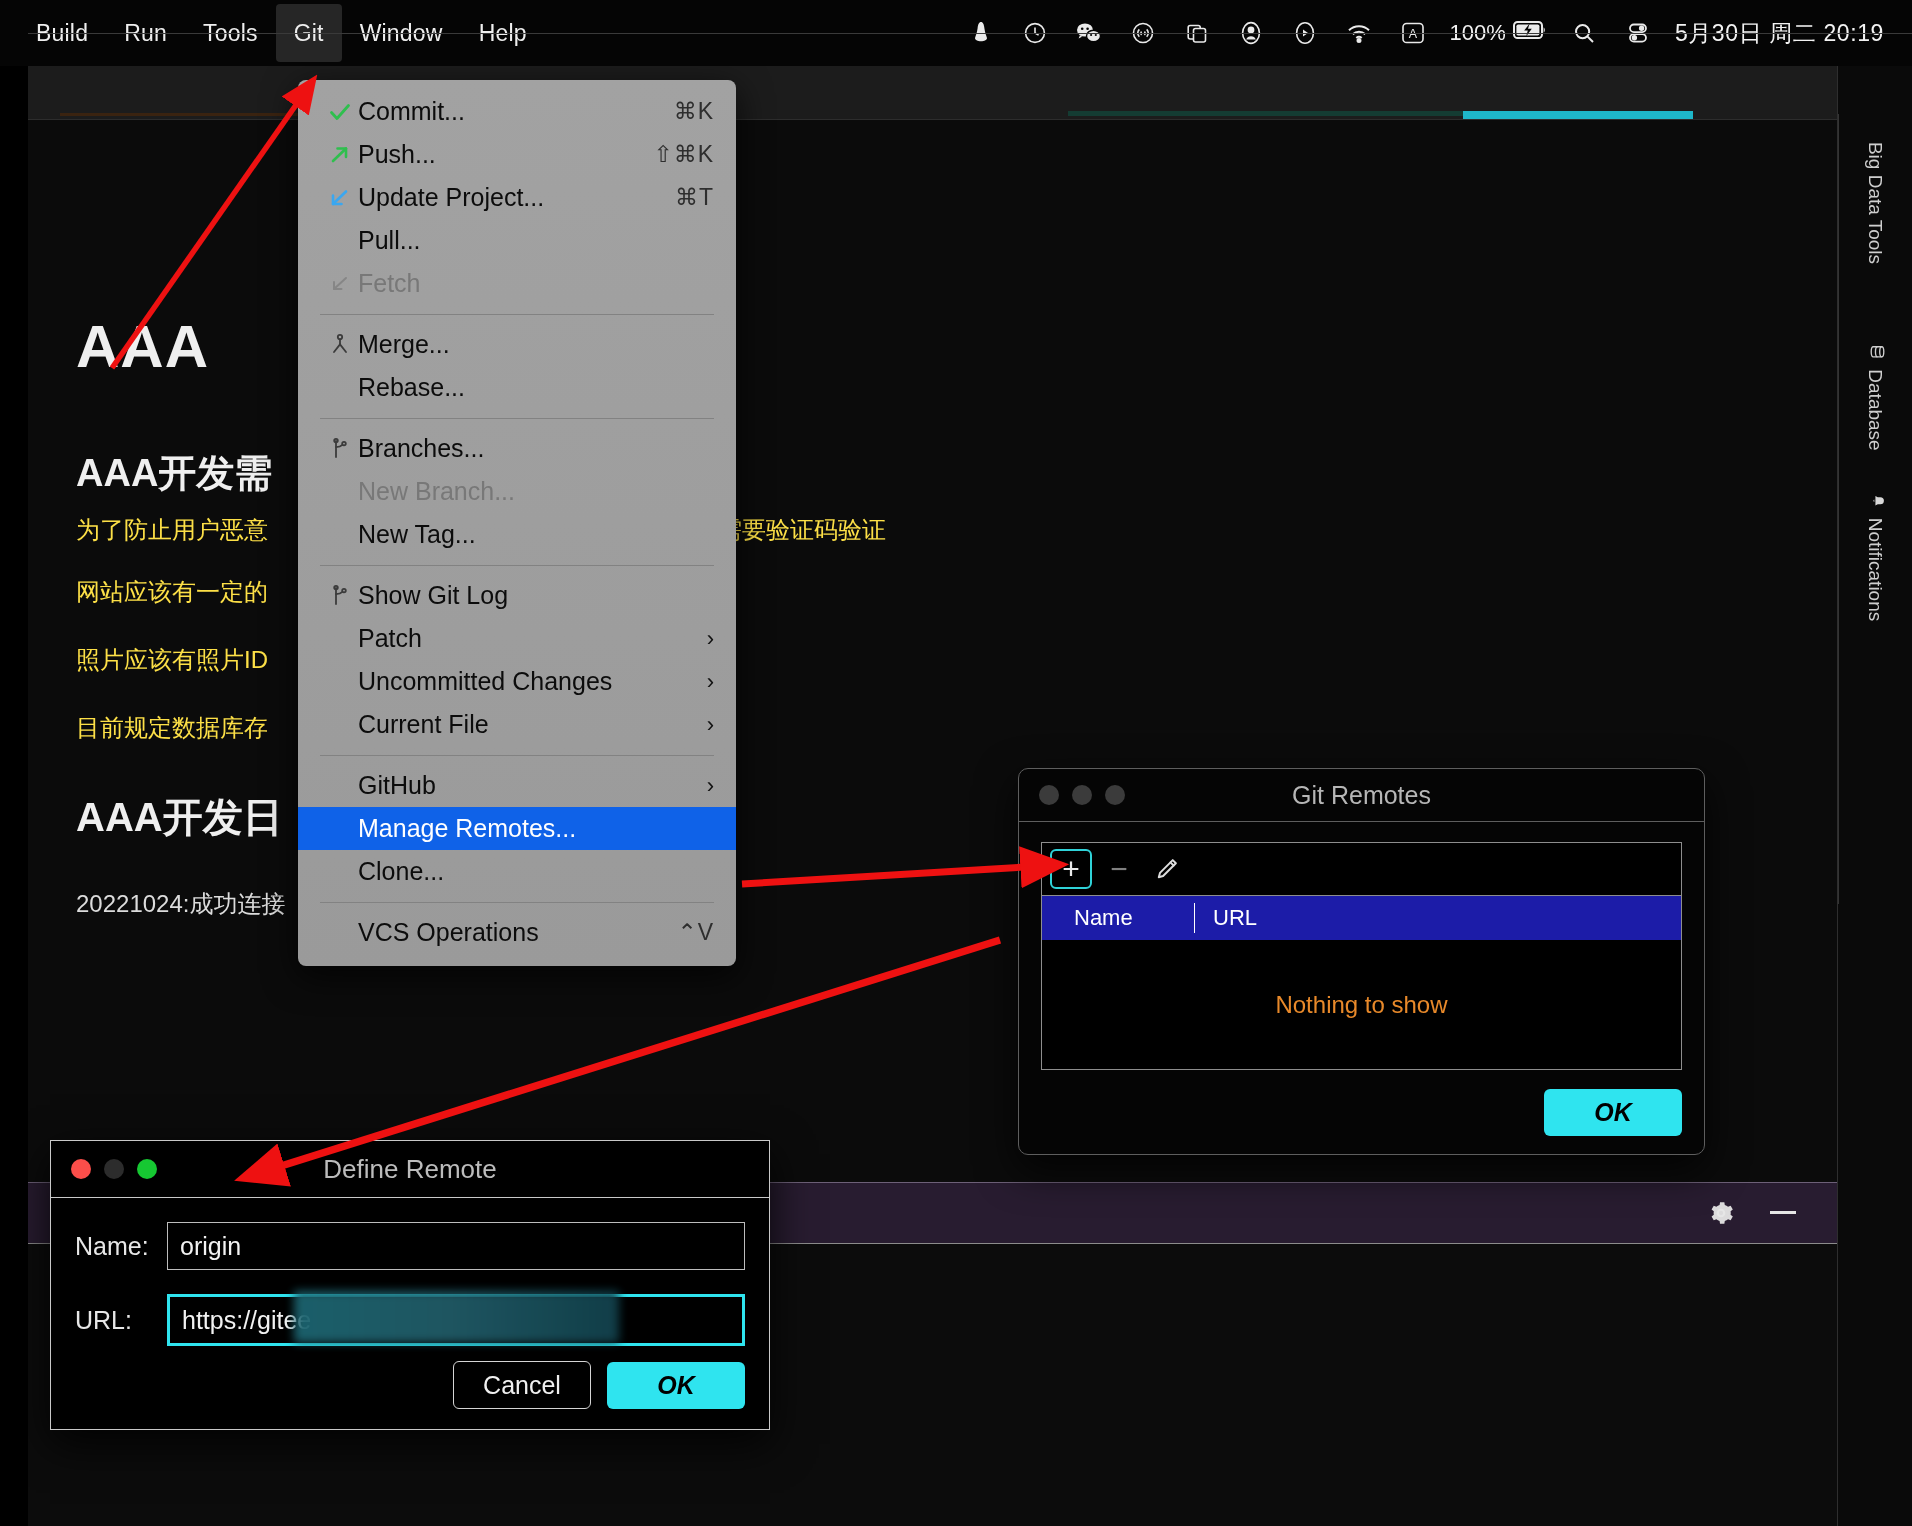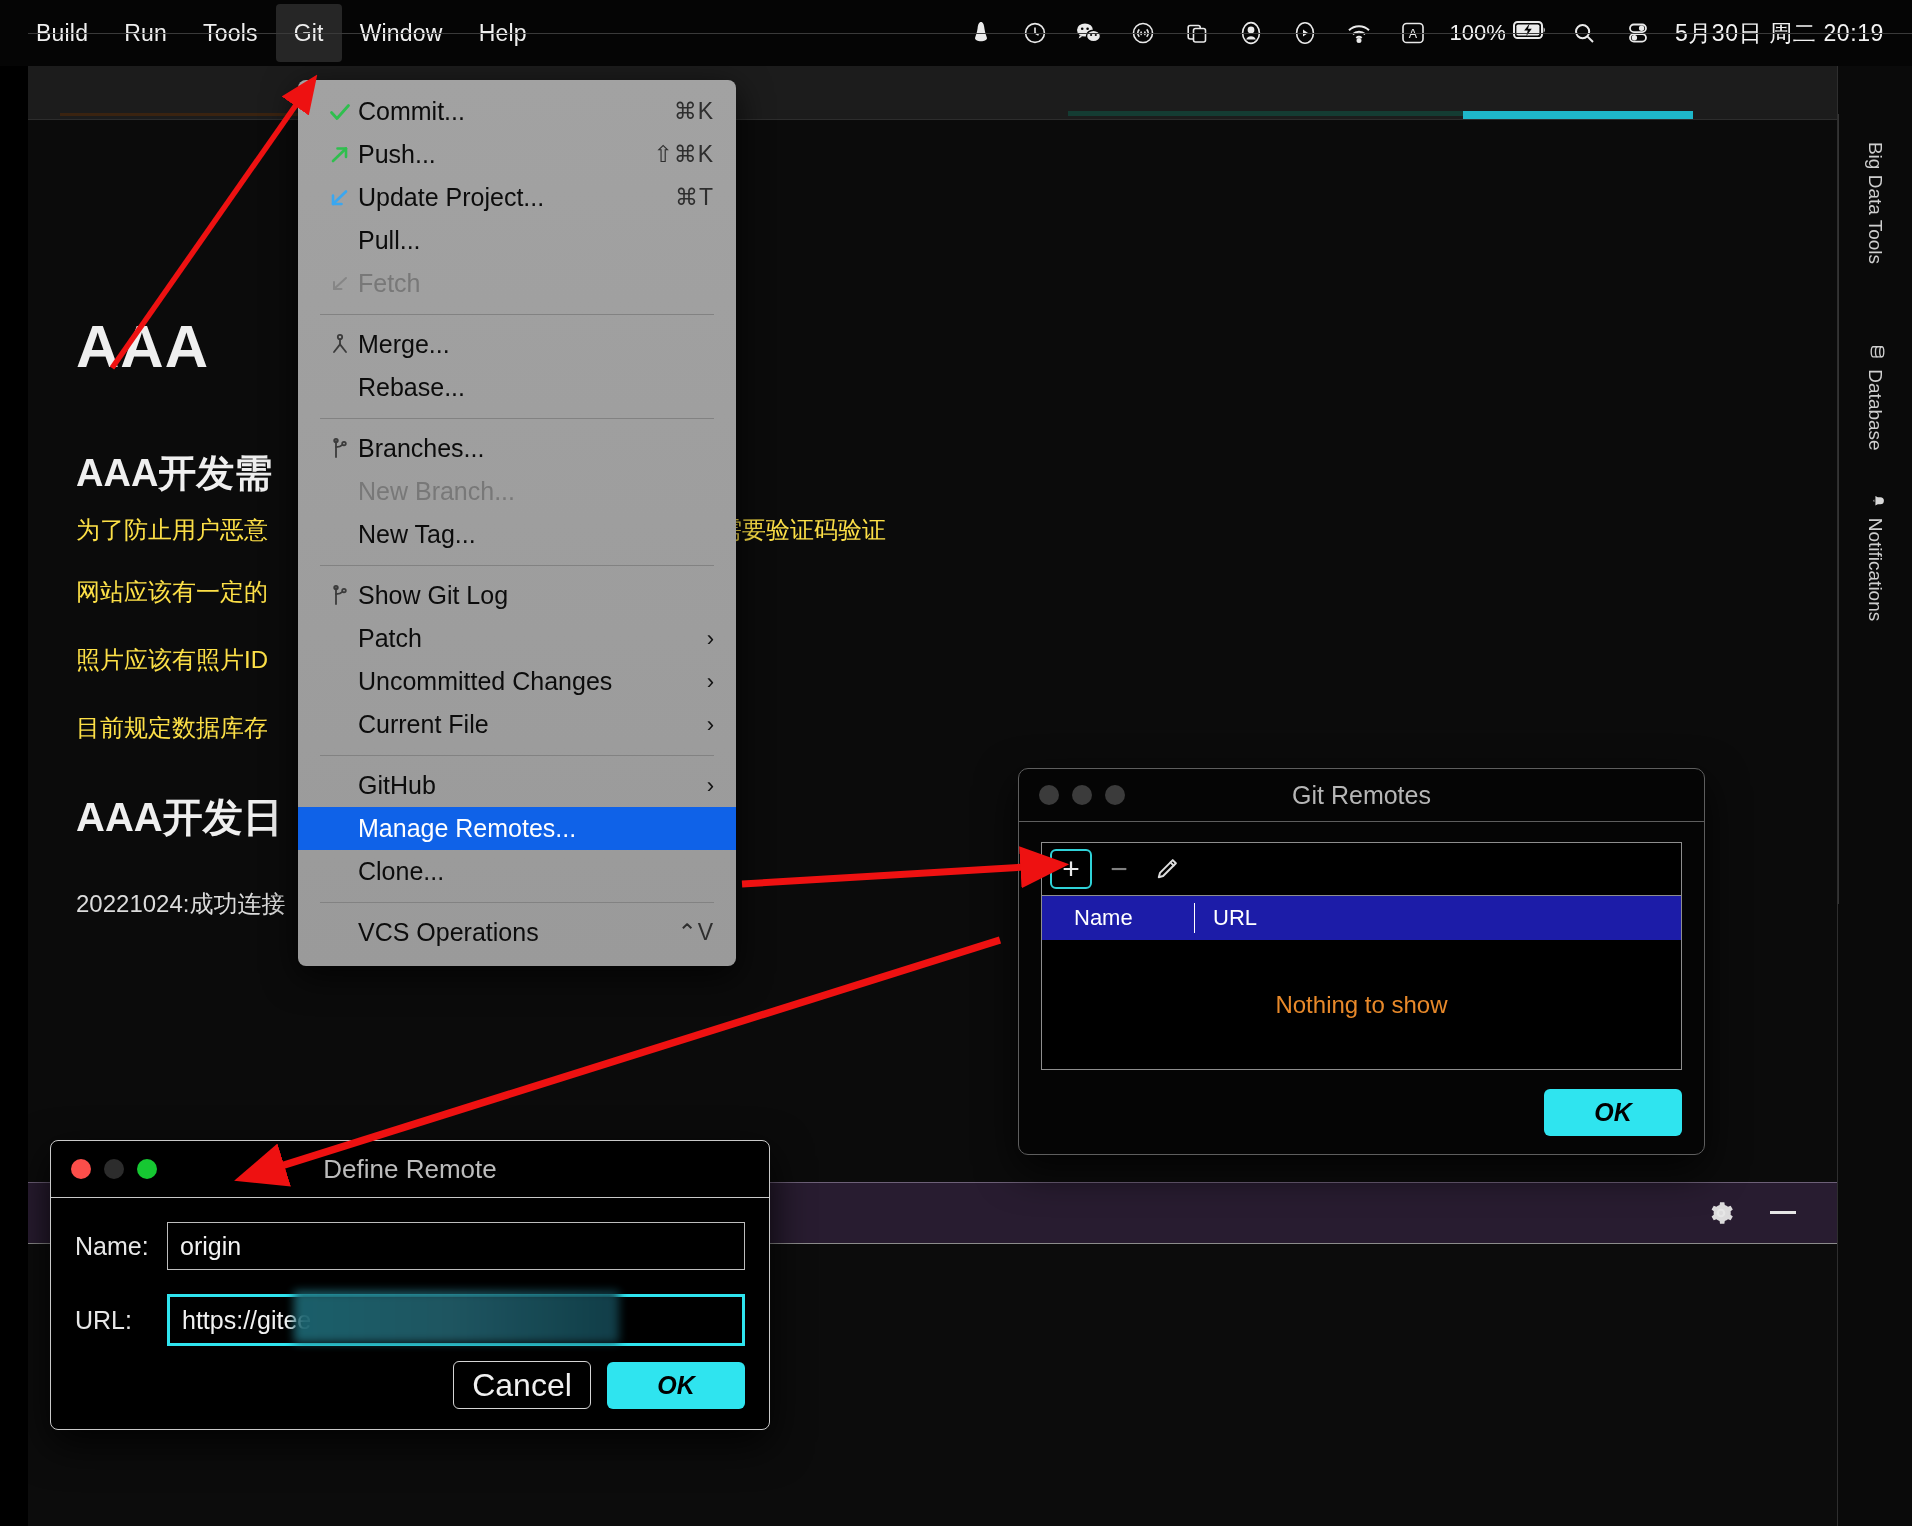--- a/index.html
+++ b/index.html
@@ -344,21 +344,21 @@
   }
 
   
   .dlg-define {
     position: absolute;
     left: 50px; top: 1140px;
     width: 718px;
     height: 288px;
     background: #000;
     border: 1px solid #c9c9c9;
-    border-radius: 8px;
+    border-radius: 0;
     box-shadow: 0 14px 40px rgba(0,0,0,.85);
     z-index: 50;
     overflow: hidden;
   }
   .dlg-define .dlg-titlebar { border-bottom: 1px solid #c9c9c9; height: 56px; }
   .dlg-define .dlg-title { color: #bcbcbc; font-size: 26px; }
   .form-row {
     display: flex;
     align-items: center;
     margin: 24px 24px 0 24px;
@@ -402,21 +402,21 @@
     right: 24px;
     bottom: 20px;
     display: flex;
     gap: 16px;
     align-items: center;
   }
   .btn-cancel {
     background: #000;
     border: 1px solid #d5d5d5;
     color: #f0f0f0;
-    font-size: 32px;
+    font-size: 25px;
     border-radius: 6px;
     width: 138px;
     height: 48px;
     cursor: pointer;
     font-family: inherit;
   }
 
   
   .arrows {
     position: absolute;

